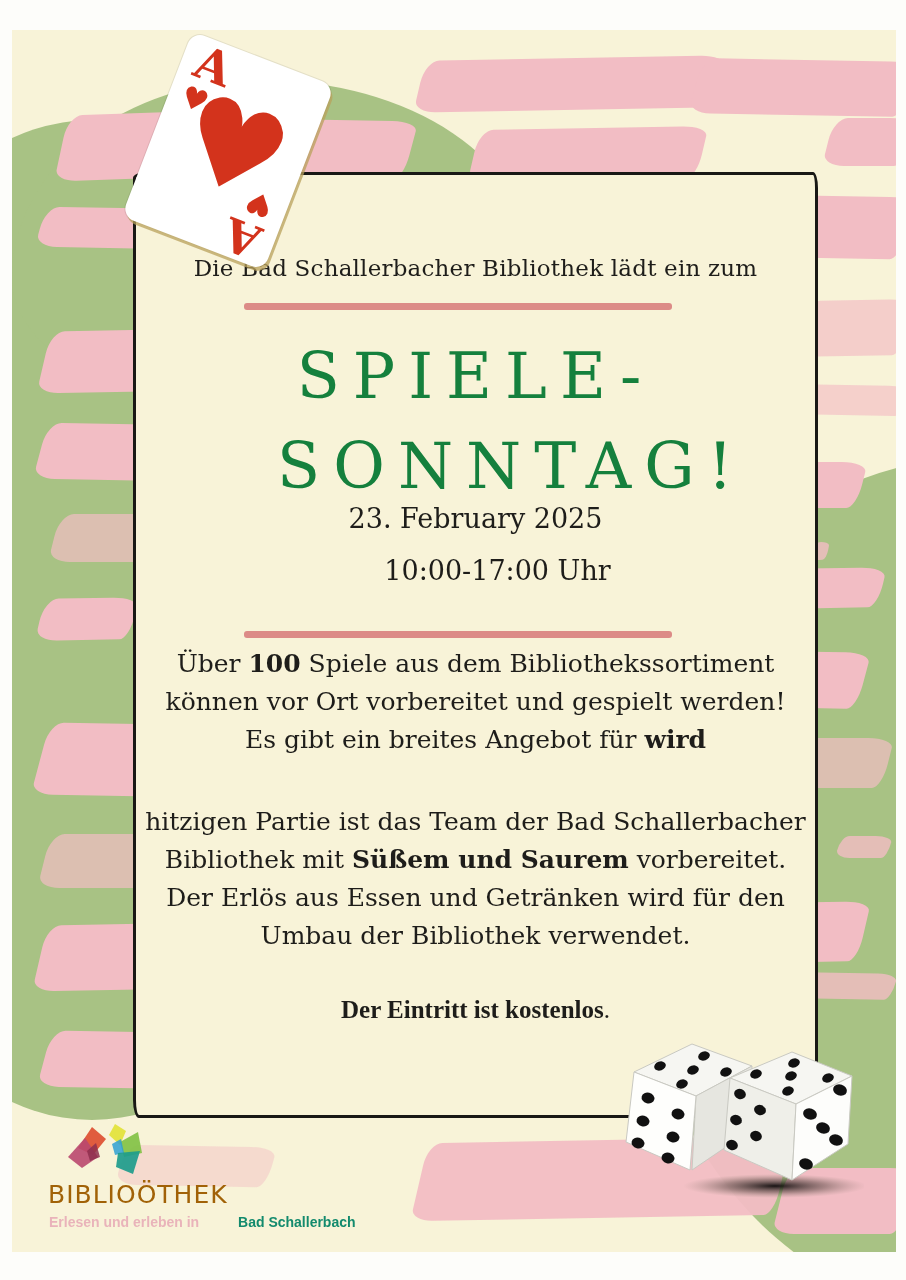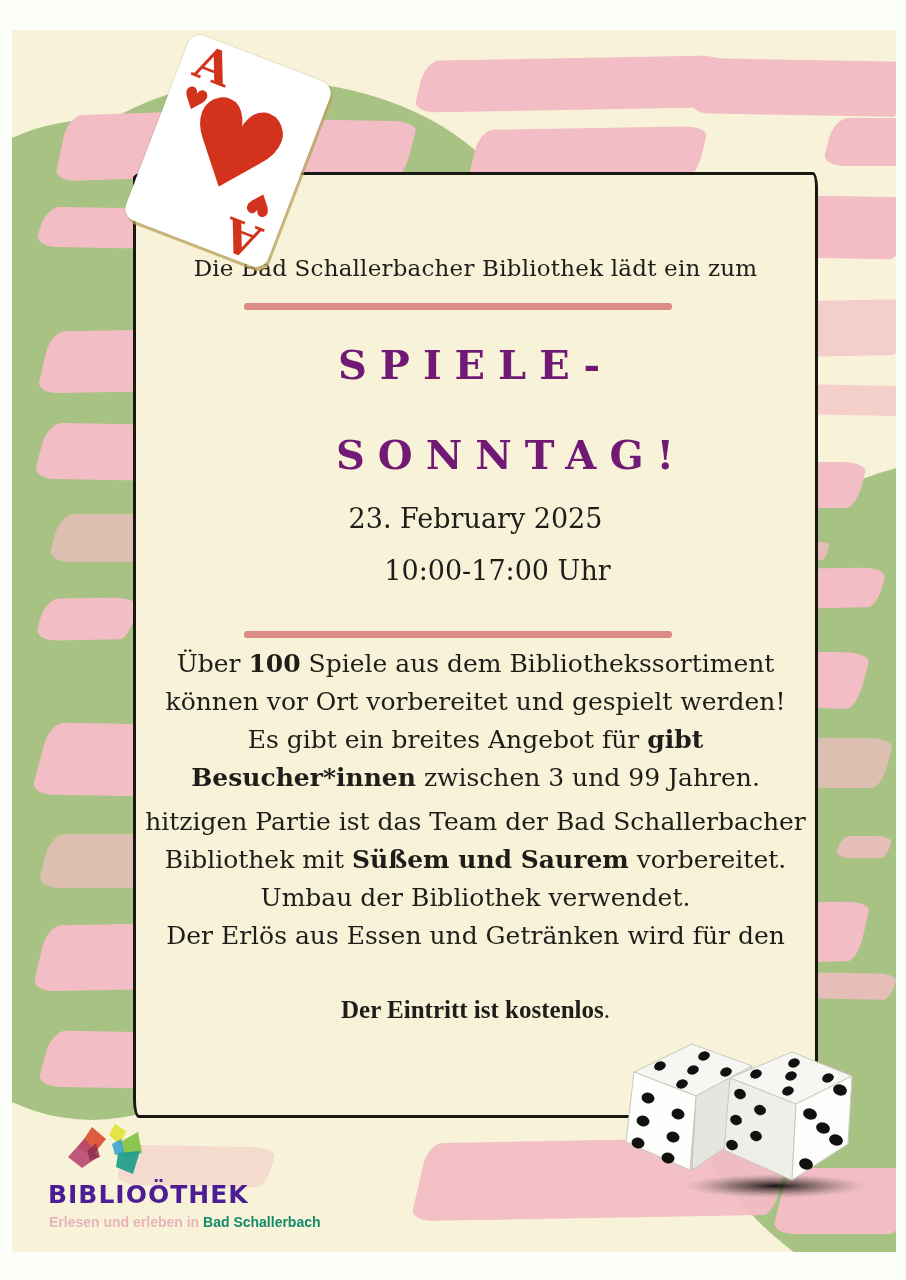--- a/index.html
+++ b/index.html
@@ -15,21 +15,21 @@
 
   .stroke{position:absolute;background:#f2bdc4;border-radius:14px 26px 10px 22px/22px 10px 24px 12px;}
 
   
   .panel{position:absolute;left:133px;top:172px;width:635px;height:940px;background:#f8f3d8;
          border:3px solid #191815;border-radius:14px 5px 18px 6px/6px 16px 5px 18px;z-index:3;padding-left:44px;}
   .center{position:absolute;left:0;width:100%;text-align:center;}
   .intro{top:80px;font-size:23px;letter-spacing:.2px;}
   .divider{position:absolute;left:108px;width:428px;height:7px;background:#dc8b87;border-radius:3px;}
   .div1{top:128px;} .div2{top:456px;}
-  .title{font-weight:700;color:#701a75;font-size:40px;letter-spacing:13px;line-height:1;}
+  .title{font-weight:400;color:#15803d;font-size:63px;letter-spacing:13px;line-height:1;}
   .title1{top:170px;} .title2{top:260px;margin-left:36px;}
   .date{top:328px;font-size:27px;} .time{top:380px;font-size:27px;margin-left:22px;}
   .para{font-size:25px;line-height:38px;}
   .p1{top:470px;} .p2{top:628px;} .p3{top:816px;font-family:Liberation Serif, serif;}
   .b{font-weight:700;}
   .tline{white-space:nowrap;}
 
   
   .card{position:absolute;left:152px;top:52px;width:152px;height:198px;background:#fff;
         border-radius:13px;transform:rotate(21deg);z-index:5;
@@ -38,24 +38,24 @@
   .card .pip-small{position:absolute;left:13px;top:48px;font-size:30px;color:#d3331c;line-height:1;}
   .card .pip-big{position:absolute;left:50%;top:50%;transform:translate(-46%,-54%);font-size:118px;color:#d3331c;line-height:1;}
   .card .corner-flip{position:absolute;right:6px;bottom:0px;transform:rotate(180deg);width:46px;height:84px;}
   .card .corner-flip .rank{left:8px;top:0;}
   .card .corner-flip .pip-small{left:8px;top:46px;}
 
   .dice{position:absolute;left:612px;top:1028px;z-index:6;}
   .logo{position:absolute;left:46px;top:1122px;z-index:4;width:260px;}
   .logo-fly{position:absolute;left:14px;top:0;}
   .logo-word{position:absolute;left:2px;top:58px;font-family:"DejaVu Sans",sans-serif;font-size:25px;
-             font-weight:700;color:#4c1d95;letter-spacing:1px;white-space:nowrap;}
+             font-weight:400;color:#a16207;letter-spacing:1px;white-space:nowrap;}
   .logo-tag{position:absolute;left:3px;top:92px;font-family:"Liberation Sans",sans-serif;font-size:14px;
             font-weight:700;white-space:nowrap;}
-  .tag-light{color:#e9b3ba;} .tag-bold{color:#138a6d;}
+  .tag-light{color:#e9b3ba;} .tag-bold{color:#138a6d;margin-left:35px;}
 </style>
 </head>
 <body>
 
 <div class="page">
   <div class="paper">
     <div class="blob blob-left"></div>
     <div class="blob blob-left-top"></div>
     <div class="blob blob-right"></div>
     <div id="strokes">
@@ -97,28 +97,27 @@
     <div class="center intro">Die Bad Schallerbacher Bibliothek lädt ein zum</div>
     <div class="divider div1"></div>
     <div class="center title title1">SPIELE-</div>
     <div class="center title title2">SONNTAG!</div>
     <div class="center date">23. February 2025</div>
     <div class="center time">10:00-17:00 Uhr</div>
     <div class="divider div2"></div>
     <div class="center para p1">
         <div class="tline"><span>Über </span><span class="b">100</span><span> Spiele aus dem Bibliothekssortiment</span></div>
         <div class="tline"><span>können vor Ort vorbereitet und gespielt werden!</span></div>
-        <div class="tline"><span>Es gibt ein breites Angebot für </span><span class="b">gibt</span></div>
-        <div class="tline"><span class="b">Besucher*innen</span><span> zwischen 3 und 99 Jahren.</span></div>
+        <div class="tline"><span>Es gibt ein breites Angebot für </span><span class="b">wird</span></div>
       </div>
     <div class="center para p2">
         <div class="tline"><span>hitzigen Partie ist das Team der Bad Schallerbacher</span></div>
         <div class="tline"><span>Bibliothek mit </span><span class="b">Süßem und Saurem</span><span> vorbereitet.</span></div>
+        <div class="tline"><span>Der Erlös aus Essen und Getränken wird für den</span></div>
         <div class="tline"><span>Umbau der Bibliothek verwendet.</span></div>
-        <div class="tline"><span>Der Erlös aus Essen und Getränken wird für den</span></div>
       </div>
     <div class="center para p3">
         <div class="tline"><span class="b">Der Eintritt ist kostenlos</span><span>.</span></div>
       </div>
   </div>
 
   <div class="card">
     <span class="rank">A</span>
     <span class="pip-small">♥</span>
     <span class="pip-big">♥</span>

